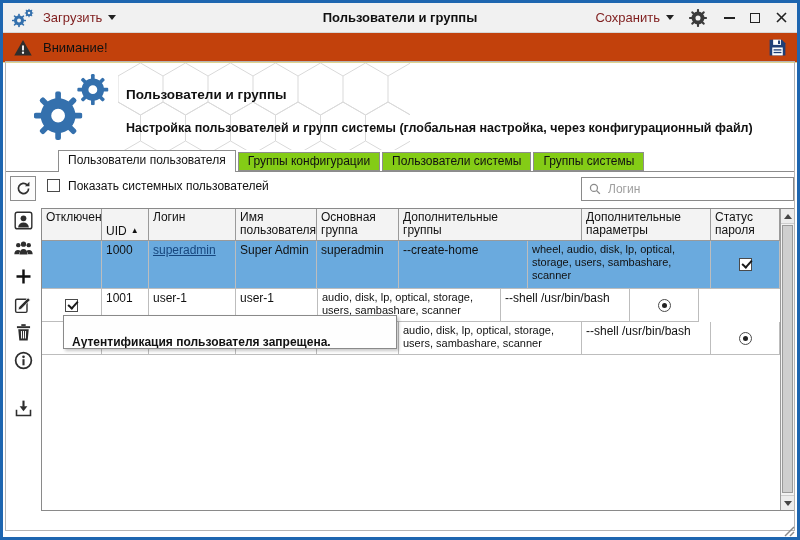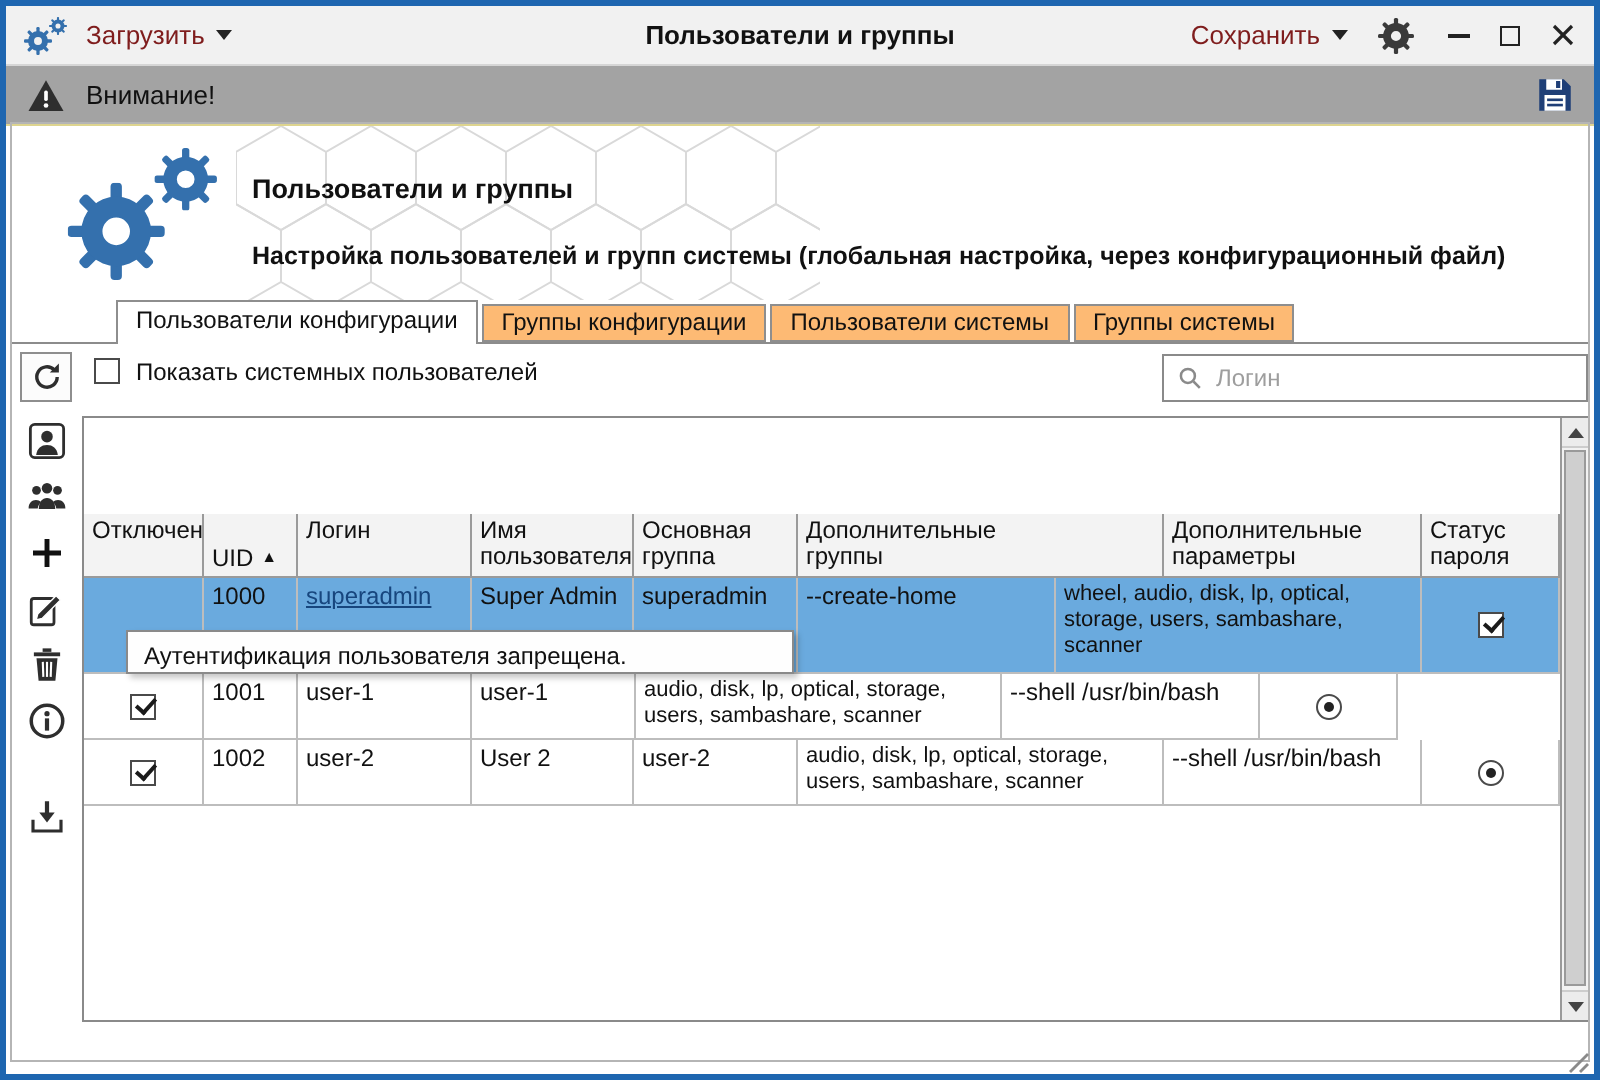--- a/index.html
+++ b/index.html
@@ -21,21 +21,21 @@
   .caret { width:0; height:0; border-left:4px solid transparent; border-right:4px solid transparent;
            border-top:5px solid #222; display:inline-block; }
   .logo-sm { width:22px; height:20px; color:#3470ad; display:inline-flex; }
   .gear-btn { width:18px; height:18px; color:#3a3a3a; display:inline-flex; }
   .win-controls { display:flex; align-items:center; gap:12px; }
   .win-btn { display:inline-flex; align-items:center; justify-content:center; width:14px; height:14px; }
   .glyph-min { width:11px; height:2px; background:#222; }
   .glyph-max { width:10px; height:10px; border:1.5px solid #222; }
 
   
-  .warnbar { position:absolute; left:0; top:30px; right:0; height:30px; background:#a3a3a3;
+  .warnbar { position:absolute; left:0; top:30px; right:0; height:30px; background:#c2410c;
              border-bottom:1px solid #ddd48f; display:flex; align-items:center; gap:9px;
              padding:0 9px; font-size:13px; }
   .warn-icon { width:22px; height:20px; display:inline-flex; }
   .floppy-btn { margin-left:auto; width:21px; height:21px; display:inline-flex; }
 
   
   .frame { position:absolute; left:2px; top:58px; width:790px; height:470px;
            border:1px solid #b5b5b5; pointer-events:none; z-index:5; }
 
   
@@ -43,21 +43,21 @@
   .hexbg { position:absolute; left:112px; top:0; width:292px; height:87px; z-index:0; }
   .logo-big { position:absolute; left:24px; top:11px; width:84px; height:66px; color:#3470ad; z-index:1; }
   .head-text { position:absolute; left:120px; top:24px; z-index:1; }
   .head-title { font-size:13.5px; font-weight:bold; margin-bottom:15px; }
   .head-sub { font-size:12.5px; font-weight:bold;margin-top:19px; }
 
   
   .tabline { position:absolute; left:3px; right:3px; top:168px; height:1px; background:#8c8c8c; z-index:1; }
   .tabbar { position:absolute; left:55px; top:147px; height:22px; display:flex; align-items:flex-end;
             gap:2px; z-index:2; }
-  .tab { border:1px solid #8e8e8e; background:#fdba74; height:19px; margin-bottom:1px;
+  .tab { border:1px solid #8e8e8e; background:#84cc16; height:19px; margin-bottom:1px;
          padding:0 9px; font-size:12px; line-height:17px; white-space:nowrap; cursor:default; }
   .tab.active { background:#fff; height:22px; margin-bottom:0; line-height:19px; border-bottom:none; }
 
   
   .refresh-btn { position:absolute; left:7px; top:173px; width:26px; height:25px; border:1px solid #8e8e8e;
                  background:#fcfcfc; display:flex; align-items:center; justify-content:center; }
   .refresh-btn svg { width:17px; height:17px; }
   .show-sys { position:absolute; left:44px; top:176px; display:flex; align-items:flex-start; gap:8px;
               font-size:12px; height:20px; }
   .searchbox { position:absolute; left:578px; top:174px; width:213px; height:24px; border:1px solid #8a8a8a;
@@ -71,21 +71,21 @@
   .side { position:absolute; left:7px; top:205px; width:27px; display:flex; flex-direction:column;
           gap:4px; align-items:center; }
   .side-btn { width:26px; height:24px; display:flex; align-items:center; justify-content:center;
               background:none; border:none; }
   .side-btn svg { width:21px; height:21px; }
   .side-btn.gap { margin-top:20px; }
 
   
   .table { position:absolute; left:38px; top:205px; width:754px; height:303px; border:1px solid #8a8a8a;
            background:#fff; font-size:12px; overflow:hidden; }
-  .thead { display:flex; background:#f3f3f3;margin-top:48px; }
+  .thead { display:flex; background:#f3f3f3; }
   .thead .cell { border-right:1px solid #9a9a9a; border-bottom:1px solid #9a9a9a; height:32px;
                  padding:2px 4px; white-space:pre-line; line-height:13px; overflow:hidden; }
   .trow { display:flex; }
   .trow .cell { border-right:1px solid #bdbdbd; border-bottom:1px solid #bdbdbd; padding:2px 4px;
                 overflow:hidden; line-height:14px; }
   .r1 { height:48px; } .r2 { height:33px; } .r3 { height:33px; }
   .w1{width:60px;} .w2{width:47px;} .w3{width:87px;} .w4{width:81px;}
   .w5{width:82px;} .w6{width:183px;} .w7{width:129px;} .w8{width:69px;}
   .cell.center { display:flex; align-items:center; justify-content:center; padding:0; }
   .cell.groups { font-size:11px; line-height:13px; }
@@ -113,21 +113,21 @@
   .tri-up { width:0; height:0; border-left:4px solid transparent; border-right:4px solid transparent;
             border-bottom:5px solid #444; }
   .tri-down { width:0; height:0; border-left:4px solid transparent; border-right:4px solid transparent;
               border-top:5px solid #444; }
   .sb-thumb { position:absolute; left:1px; right:1px; top:16px; bottom:17px; background:#cfcfcf;
               border:1px solid #9a9a9a; }
 
   
   .tooltip { position:absolute; left:60px; top:312px; width:334px; height:22px; background:#fefefe;
              border:1px solid #8a8a8a; box-shadow:2px 2px 3px rgba(0,0,0,0.22); font-size:12px;
-             line-height:20px; padding:2px 8px; z-index:6; white-space:nowrap; overflow:hidden; }
+             line-height:20px; padding:16px 8px; z-index:6; white-space:nowrap; overflow:hidden;font-weight:bold; }
 
   
   .grip { position:absolute; right:2px; bottom:0; width:14px; height:14px; z-index:7; }
 </style>
 </head>
 <body>
 
 <svg style="position:absolute;width:0;height:0" aria-hidden="true">
   <defs>
     <symbol id="gear" viewBox="0 0 24 24">
@@ -292,21 +292,21 @@
         <use href="#gears-logo"></use>
       </svg>
     <div class="head-text">
       <div class="head-title">Пользователи и группы</div>
       <div class="head-sub">Настройка пользователей и групп системы (глобальная настройка, через конфигурационный файл)</div>
     </div>
   </div>
 
   <div class="tabline"></div>
   <div class="tabbar">
-    <span class="tab active">Пользователи конфигурации</span>
+    <span class="tab active">Пользователи пользователя</span>
     <span class="tab">Группы конфигурации</span>
     <span class="tab">Пользователи системы</span>
     <span class="tab">Группы системы</span>
   </div>
 
   <button class="refresh-btn">
     <svg viewBox="0 0 24 24">
         <use href="#refresh"></use>
       </svg>
   </button>

